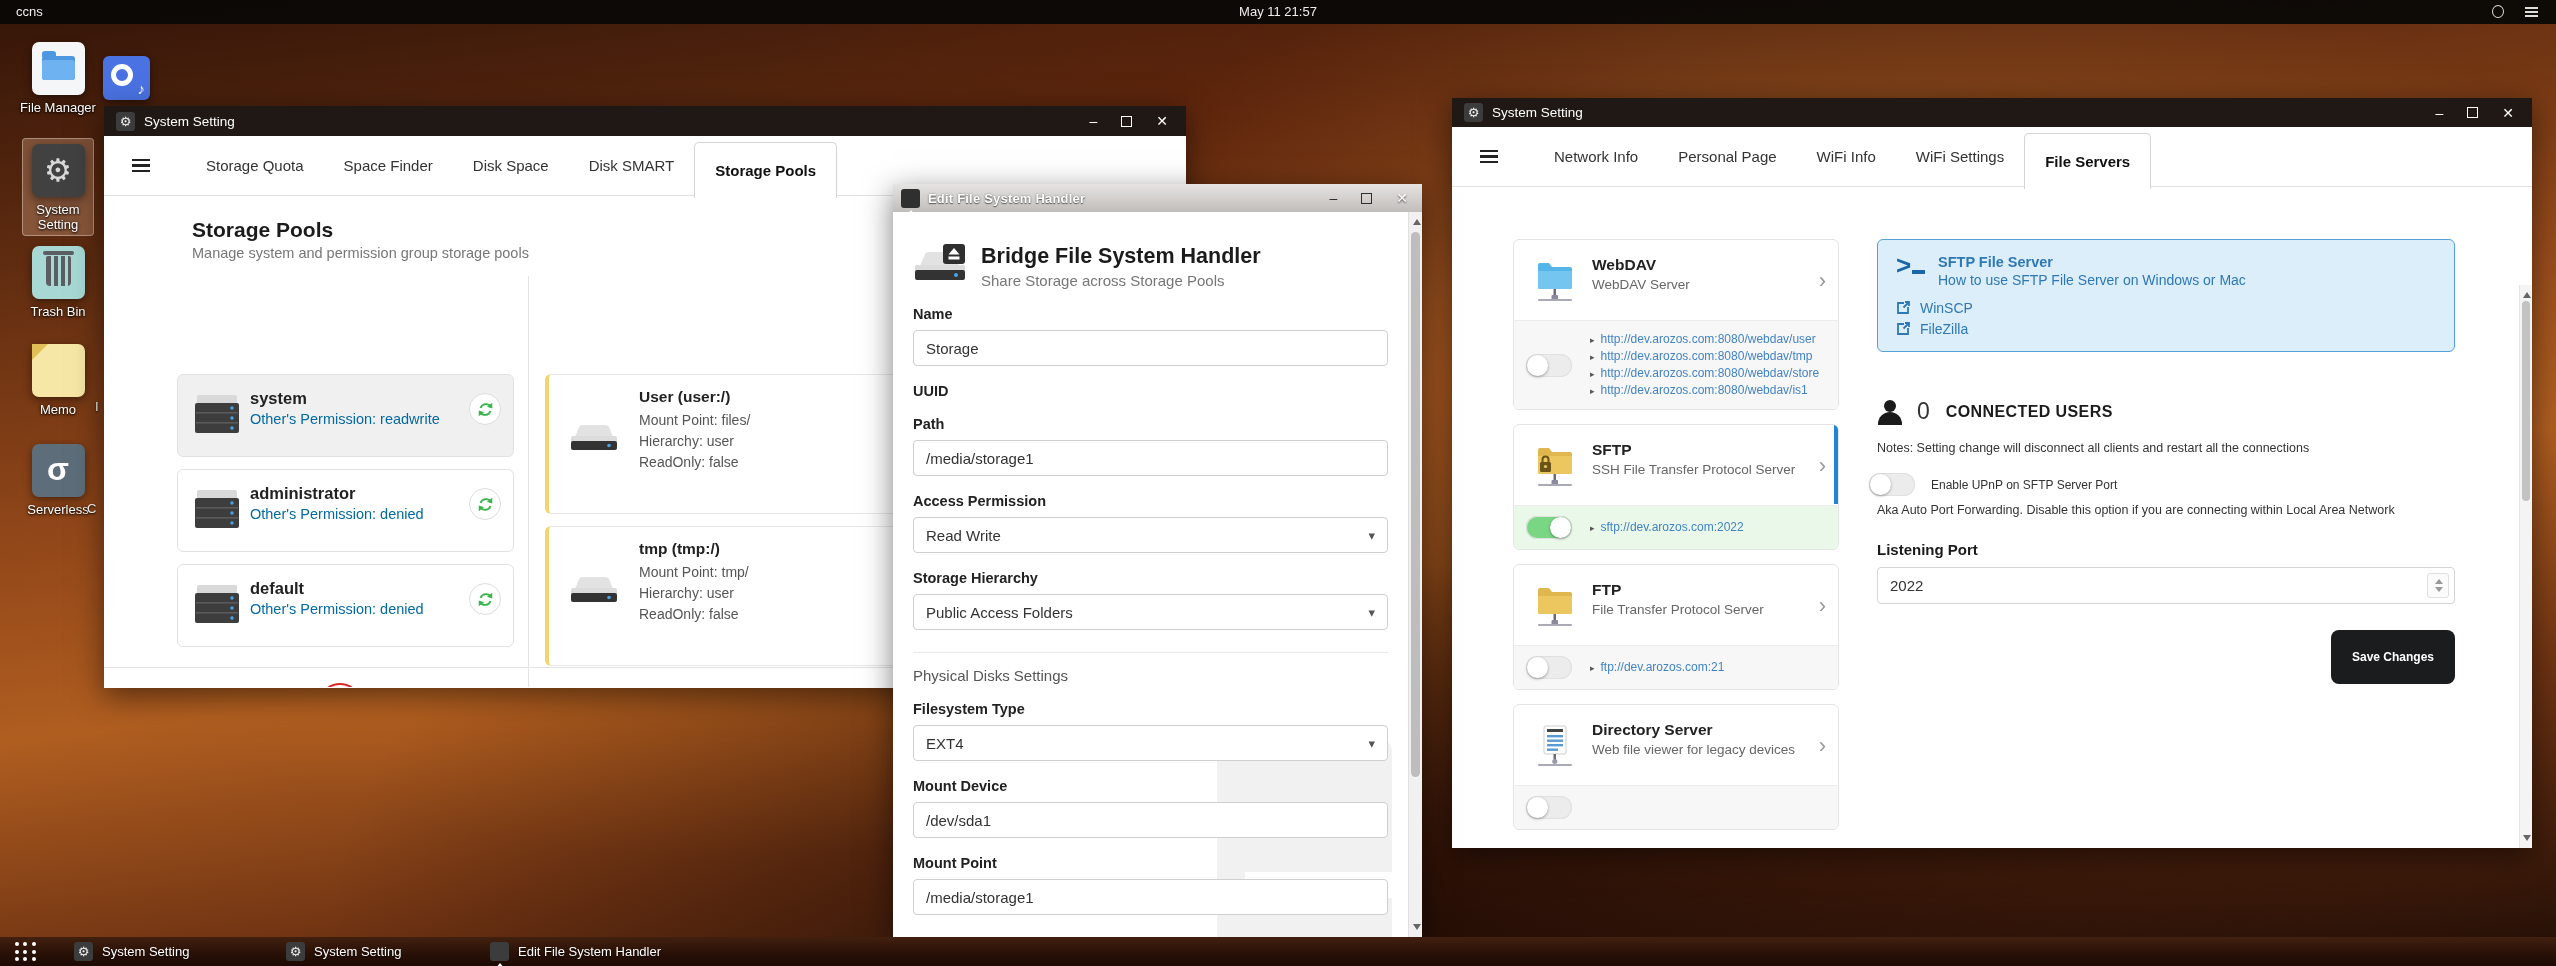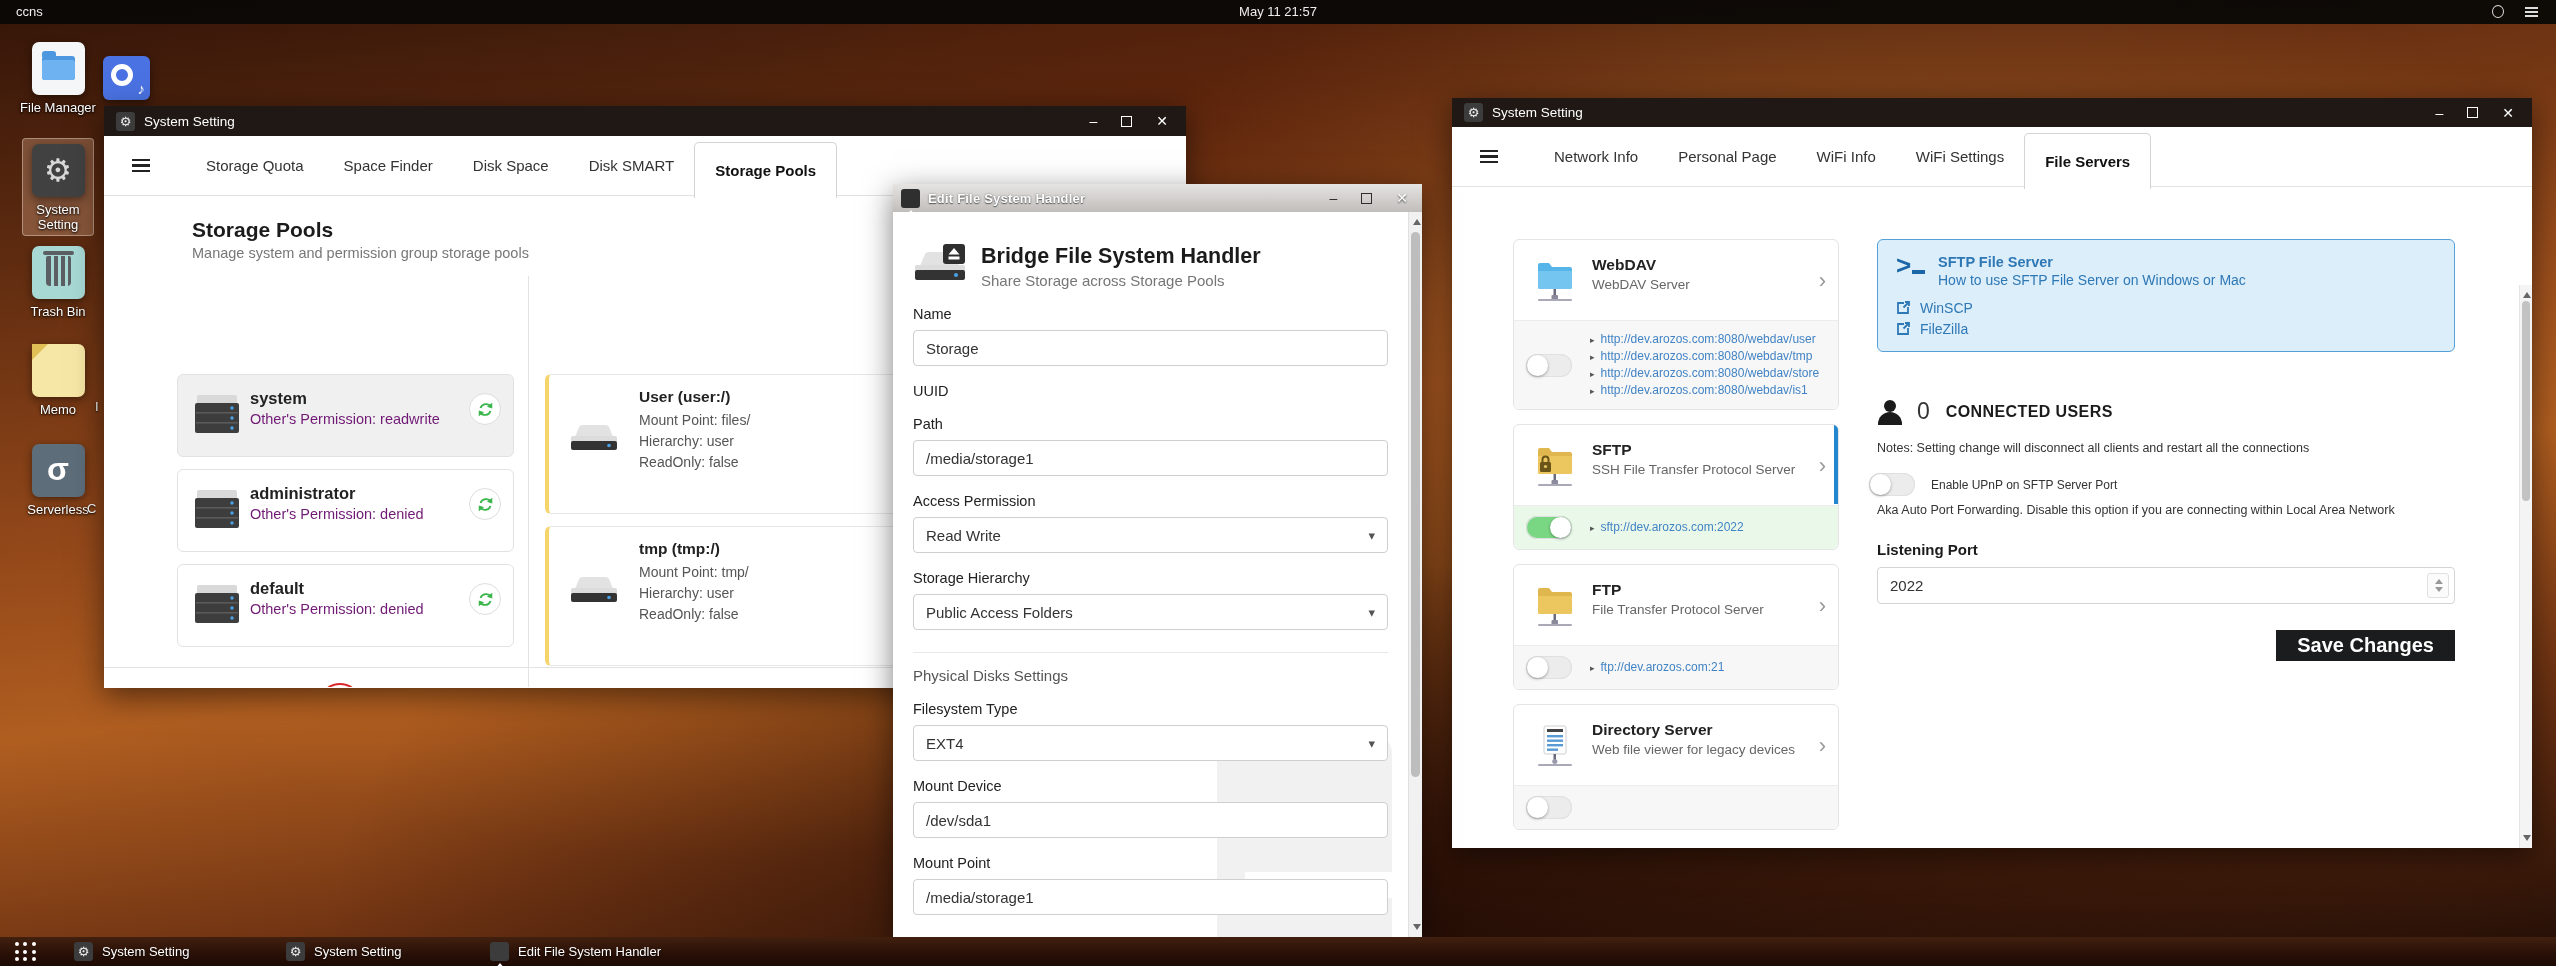--- a/index.html
+++ b/index.html
@@ -79,21 +79,21 @@
   #w1-heading { position:absolute; left:88px; top:22px; }
   #w1-heading h1 { font-size:21px; color:#1b1b1b; }
   #w1-heading p { font-size:14.5px; color:#777; margin-top:3px; }
   .vdivider { position:absolute; left:424px; top:80px; bottom:0; width:1px; background:#e3e3e3; }
   .poolcol { position:absolute; left:73px; top:178px; width:337px; }
   .poolcard { border:1px solid #e2e2e2; border-radius:6px; background:#fff; height:83px;
     margin-bottom:12px; position:relative; padding:14px 14px 28px 72px; }
   .poolcard.selected { background:#f0f0f0; }
   .poolcard .picon { position:absolute; left:16px; top:18px; }
   .poolcard .pname { font-size:16.5px; font-weight:bold; color:#222; }
-  .poolcard .pdetail { font-size:14.5px; color:#701a75; margin-top:3px; }
+  .poolcard .pdetail { font-size:14.5px; color:#0369a1; margin-top:3px; }
   .roundbtn { position:absolute; border-radius:50%; background:#fff; display:flex;
     align-items:center; justify-content:center; cursor:pointer; }
   .poolcard .refresh-sm { right:12px; top:18px; width:32px; height:32px; border:1px solid #ddd; }
   .mountcol { position:absolute; left:441px; top:178px; width:592px; }
   .mountcard { border:1px solid #e8e8e8; border-left:4px solid #f5d469; border-radius:6px;
     background:#fff; height:140px; margin-bottom:12px; position:relative; padding:13px 14px 13px 90px; }
   .mountcard .micon { position:absolute; left:20px; top:48px; }
   .mountcard .mname { font-size:15.5px; font-weight:bold; color:#222; margin-bottom:4px; }
   .mountcard .mline { font-size:14px; color:#555; line-height:21px; }
   .footline-l { position:absolute; left:0; top:471px; width:424px; height:1px; background:#e3e3e3; }
@@ -115,21 +115,21 @@
   .tbar-grey .wc .maxbox { border-color:#2e2e2e; }
   .tbar-grey .wc .x-close { color:#fff; font-weight:bold; text-shadow:0 1px 2px #444; }
   #winedit .body { position:relative; height:725px; overflow:hidden; padding:6px 34px 0 20px; background:#fff; }
   .wm { position:absolute; right:30px; top:520px; width:175px; height:400px; background:#f1f1f1;
     border-radius:22px; z-index:0; }
   .wm:before { content:""; position:absolute; left:28px; top:140px; width:180px; height:26px; background:#fff; }
   .fsh-head { display:flex; align-items:flex-start; margin-top:26px; position:relative; z-index:1; }
   .fsh-head .hicon { position:relative; margin-right:14px; flex:none; }
   .fsh-head h2 { font-size:21.5px; color:#1b1b1b; }
   .fsh-head .sub { font-size:15px; color:#767676; margin-top:3px; }
-  .flabel { font-size:14.5px; font-weight:normal; color:#222; margin:17px 0 8px; position:relative; z-index:1; }
+  .flabel { font-size:14.5px; font-weight:bold; color:#222; margin:17px 0 8px; position:relative; z-index:1; }
   .finput, .fselect { width:100%; height:36px; border:1px solid #cfcfcf; border-radius:4px;
     font-size:15px; color:#333; padding:0 12px; background:#fff; position:relative; z-index:1;
     font-family:"Liberation Sans","DejaVu Sans",sans-serif; }
   .fselect { display:flex; align-items:center; cursor:pointer; }
   .fselect .caret { margin-left:auto; color:#555; font-size:13px; }
   .fdivider { height:1px; background:#e8e8e8; margin:22px 0 14px; }
   .fsection { font-size:15px; color:#555; margin-bottom:2px; position:relative; z-index:1; }
   .vscroll { position:absolute; top:28px; right:0; bottom:0; width:14px; background:#f1f1f1;
     border-left:1px solid #e0e0e0; }
   .vscroll .thumb { position:absolute; left:2px; width:9px; border-radius:5px; background:#bdbdbd; }
@@ -193,21 +193,21 @@
   .numwrap { position:relative; margin-top:9px; }
   .numwrap input { width:100%; height:37px; border:1px solid #d4d4d5; border-radius:4px;
     font-size:15px; color:#333; padding:0 40px 0 12px;
     font-family:"Liberation Sans","DejaVu Sans",sans-serif; }
   .spin { position:absolute; right:6px; top:6px; width:22px; height:25px; border:1px solid #e0e0e0;
     border-radius:3px; background:#fbfbfb; }
   .spin i { position:absolute; left:6.5px; width:0; height:0; border-left:4.5px solid transparent; border-right:4.5px solid transparent; }
   .spin .u { border-bottom:5px solid #999; top:5px; }
   .spin .d { border-top:5px solid #999; bottom:5px; }
   .savebtn { display:block; margin:26px 0 0 auto; background:#1b1c1d; color:#fff; border:none;
-    border-radius:0; font-size:20px; font-weight:bold; padding:4px 21px; cursor:pointer;
+    border-radius:8px; font-size:12px; font-weight:bold; padding:20px 21px; cursor:pointer;
     font-family:"Liberation Sans","DejaVu Sans",sans-serif; }
   .w3scroll { position:absolute; top:187px; right:0; bottom:0; width:13px; background:#f4f4f4;
     border-left:1px solid #e4e4e4; }
   .w3scroll .thumb { position:absolute; left:2px; top:16px; height:200px; width:8px; border-radius:4px; background:#c2c2c2; }
   
   #taskbar { position:absolute; left:0; top:937px; width:2556px; height:29px; z-index:55;
     background:linear-gradient(#42200f,#2a1107 55%,#1c0a04); }
   .launcher { position:absolute; left:15px; top:5px; width:22px; height:20px;
     display:grid; grid-template-columns:repeat(3,1fr); gap:3px; }
   .launcher i { width:4px; height:4px; border-radius:50%; background:#fff; }

